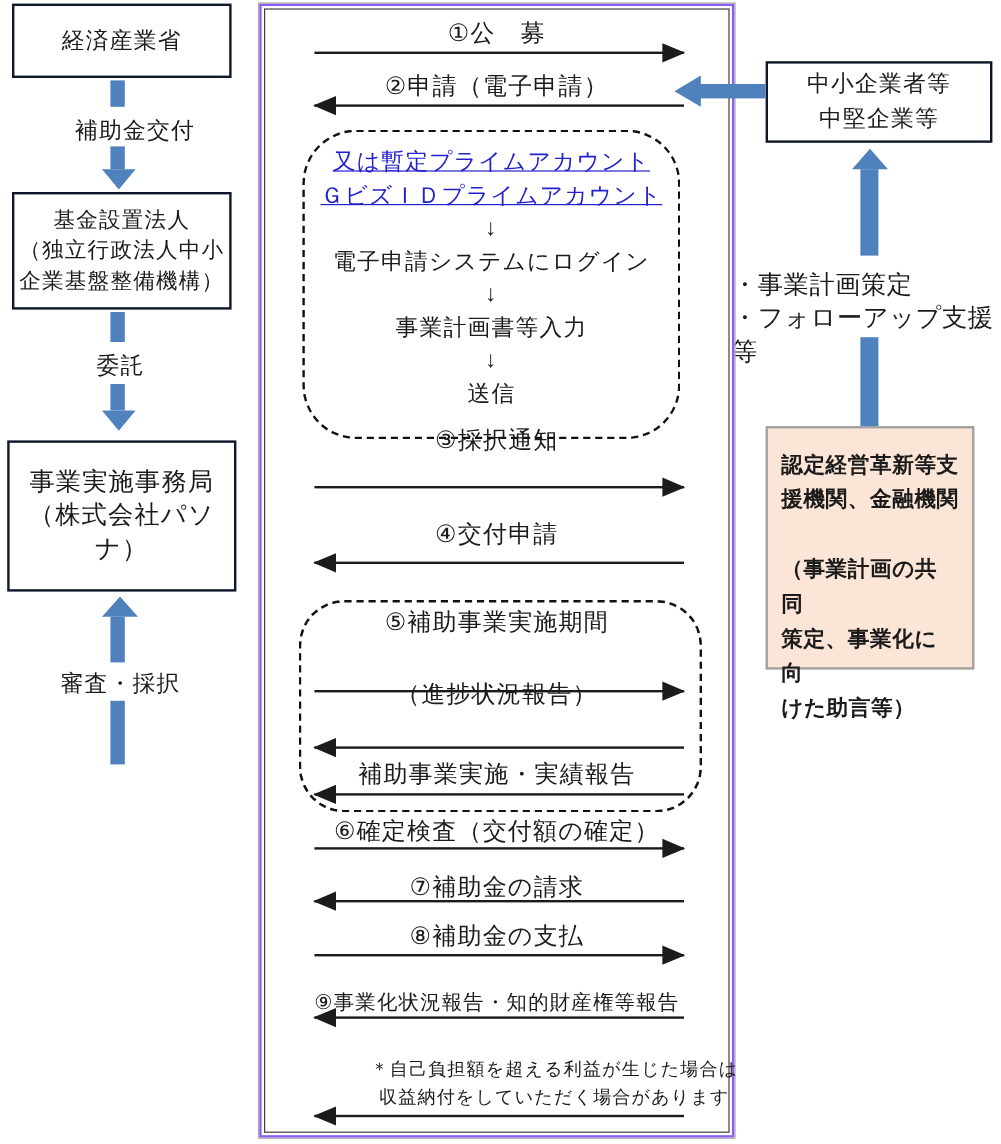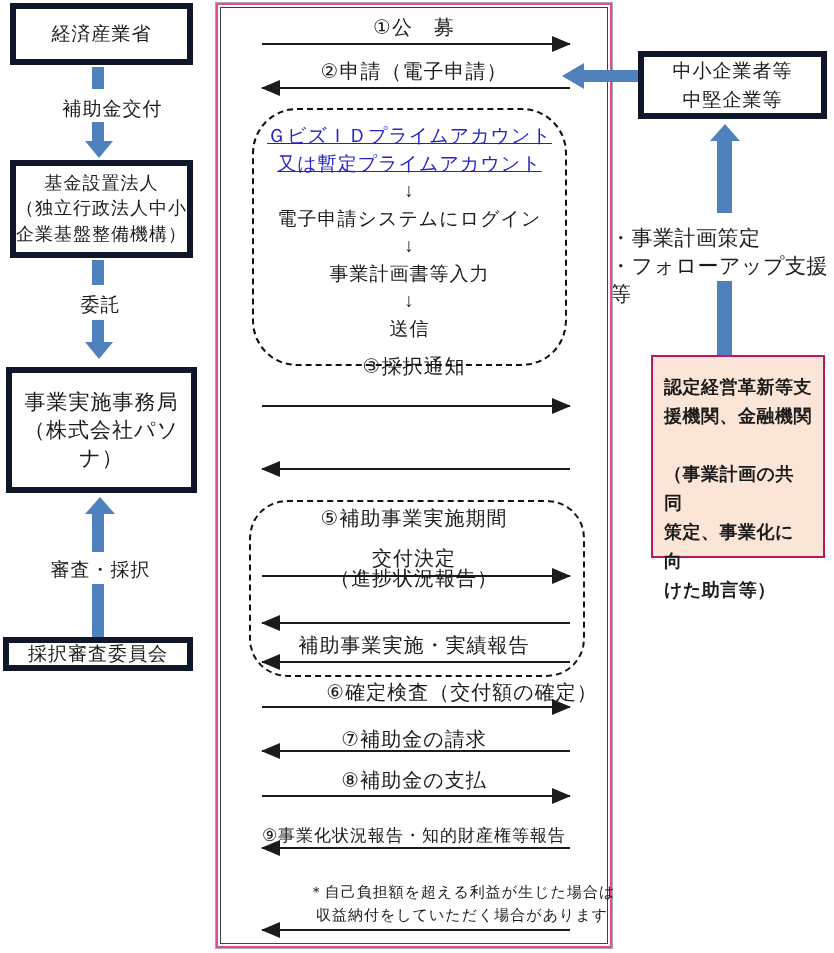--- a/index.html
+++ b/index.html
@@ -2,21 +2,21 @@
 <html><head>
 <meta charset="utf-8">
 <style>
   html,body{margin:0;padding:0;background:#fff;}
   .canvas{
     position:relative;width:834px;height:953px;background:#ffffff;overflow:hidden;
     font-family:"Liberation Sans","DejaVu Sans",sans-serif;color:#1b1b1b;
   }
   
   .box{
-    position:absolute;border:6px solid #0f172a;background:#fff;
+    position:absolute;border:2px solid #0f172a;background:#fff;
     display:flex;align-items:center;justify-content:center;text-align:center;
     white-space:pre-line;box-sizing:border-box;letter-spacing:1px;
   }
   .lbl{position:absolute;text-align:center;white-space:pre-line;letter-spacing:1px;}
   
   .vbar{position:absolute;background:#4F81BD;}
   .tri{position:absolute;width:0;height:0;}
   .tri-down{border-left:14px solid transparent;border-right:14px solid transparent;border-top:17px solid #4F81BD;}
   .tri-up{border-left:15px solid transparent;border-right:15px solid transparent;border-bottom:17px solid #4F81BD;}
   .tri-hleft{border-top:13px solid transparent;border-bottom:13px solid transparent;border-right:22px solid #4F81BD;}
@@ -26,34 +26,34 @@
     content:'';position:absolute;right:-1px;top:50%;transform:translateY(-50%);
     width:0;height:0;border-top:8px solid transparent;border-bottom:8px solid transparent;border-left:19px solid #1b1b1b;
   }
   .hline.l::before{
     content:'';position:absolute;left:-1px;top:50%;transform:translateY(-50%);
     width:0;height:0;border-top:8px solid transparent;border-bottom:8px solid transparent;border-right:19px solid #1b1b1b;
   }
   
   .center-frame{
     position:absolute;left:216px;top:3px;width:396px;height:945px;box-sizing:border-box;
-    border:2px solid #ec4899;outline:1px solid #a9a9a9;background:#fff;
+    border:2px solid #8b5cf6;outline:1px solid #a9a9a9;background:#fff;
   }
   .center-frame::before{content:'';position:absolute;inset:2px;border:1px solid #3e3e3e;pointer-events:none;}
   .step{position:absolute;left:0;width:100%;text-align:center;font-size:20px;letter-spacing:1px;white-space:pre;}
   .panel{position:absolute;border:2px dashed #111;box-sizing:border-box;background:transparent;}
   .panel1{left:34px;top:103px;width:315px;height:258px;border-radius:45px;
     display:flex;flex-direction:column;align-items:center;padding-top:12px;font-size:19px;line-height:27.5px;letter-spacing:1px;}
   .panel2{left:31px;top:495px;width:336px;height:177px;border-radius:38px;}
   .link{color:#2222CC;text-decoration:underline;cursor:pointer;}
   .downglyph{font-size:19px;line-height:27.5px;}
   .support-box{
     position:absolute;left:638px;top:355px;width:174px;height:203px;box-sizing:border-box;
-    background:#FBE5D6;border:2px solid #be185d;font-weight:bold;font-size:18px;line-height:29px;
-    padding:16px 11px;white-space:pre-line;text-align:left;letter-spacing:0.5px;margin-left:13px;
+    background:#FBE5D6;border:2px solid #a3a3a3;font-weight:bold;font-size:18px;line-height:29px;
+    padding:16px 11px;white-space:pre-line;text-align:left;letter-spacing:0.5px;
   }
   .hblue{z-index:10;}
 </style>
 </head>
 <body>
 
 <div class="canvas">
 
   <div class="box" style="left:10px;top:3px;width:183px;height:62px;font-size:19px;">経済産業省</div>
 
@@ -72,21 +72,20 @@
   <div class="tri tri-down" style="left:85px;top:342px;"></div>
 
   <div class="box" style="left:6px;top:367px;width:191px;height:126px;font-size:21px;line-height:28px;">事業実施事務局
 （株式会社パソナ）</div>
 
   <div class="tri tri-up" style="left:85px;top:497px;"></div>
   <div class="vbar" style="left:92px;top:514px;width:12px;height:38px;"></div>
   <div class="lbl" style="left:8px;top:557px;width:185px;font-size:19px;">審査・採択</div>
   <div class="vbar" style="left:92px;top:584px;width:12px;height:53px;"></div>
 
-  <div class="box" style="left:3px;top:637px;width:190px;height:34px;font-size:19px;">採択審査委員会</div>
 
   <div class="box" style="left:638px;top:51px;width:189px;height:68px;font-size:19px;line-height:29px;">中小企業者等
 中堅企業等</div>
 
   <div class="vbar hblue" style="left:583px;top:70px;width:55px;height:12px;"></div>
   <div class="tri tri-hleft hblue" style="left:562px;top:63px;"></div>
 
   <div class="tri tri-up" style="left:710px;top:124px;"></div>
   <div class="vbar" style="left:717px;top:141px;width:15px;height:72px;"></div>
 
@@ -104,45 +103,45 @@
 
   <div class="center-frame">
 
     <div class="step" style="top:9px;">①公　募</div>
     <div class="hline r" style="left:44px;top:38px;width:308px;"></div>
 
     <div class="step" style="top:53px;">②申請（電子申請）</div>
     <div class="hline l" style="left:44px;top:82px;width:308px;"></div>
 
     <div class="panel panel1">
+      <a class="link">又は暫定プライムアカウント</a>
       <a class="link">ＧビズＩＤプライムアカウント</a>
-      <a class="link">又は暫定プライムアカウント</a>
       <span class="downglyph">↓</span>
       <span>電子申請システムにログイン</span>
       <span class="downglyph">↓</span>
       <span>事業計画書等入力</span>
       <span class="downglyph">↓</span>
       <span>送信</span>
     </div>
 
     <div class="step" style="top:348px;">③採択通知</div>
     <div class="hline r" style="left:44px;top:400px;width:308px;"></div>
 
+    <div class="step" style="top:427px;">④交付申請</div>
     <div class="hline l" style="left:44px;top:463px;width:308px;"></div>
 
     <div class="panel panel2"></div>
     <div class="step" style="top:500px;">⑤補助事業実施期間</div>
-    <div class="step" style="top:540px;">交付決定</div>
     <div class="hline r" style="left:44px;top:570px;width:308px;"></div>
     <div class="step" style="top:560px;">（進捗状況報告）</div>
     <div class="hline l" style="left:44px;top:617px;width:308px;"></div>
     <div class="step" style="top:627px;">補助事業実施・実績報告</div>
     <div class="hline l" style="left:44px;top:656px;width:308px;"></div>
 
-    <div class="step" style="top:674px;padding-left:48px;">⑥確定検査（交付額の確定）</div>
+    <div class="step" style="top:674px;">⑥確定検査（交付額の確定）</div>
     <div class="hline r" style="left:44px;top:701px;width:308px;"></div>
 
     <div class="step" style="top:721px;">⑦補助金の請求</div>
     <div class="hline l" style="left:44px;top:745px;width:308px;"></div>
 
     <div class="step" style="top:762px;">⑧補助金の支払</div>
     <div class="hline r" style="left:44px;top:790px;width:308px;"></div>
 
     <div class="step" style="top:819px;font-size:17px;">⑨事業化状況報告・知的財産権等報告</div>
     <div class="hline l" style="left:44px;top:842px;width:308px;"></div>

